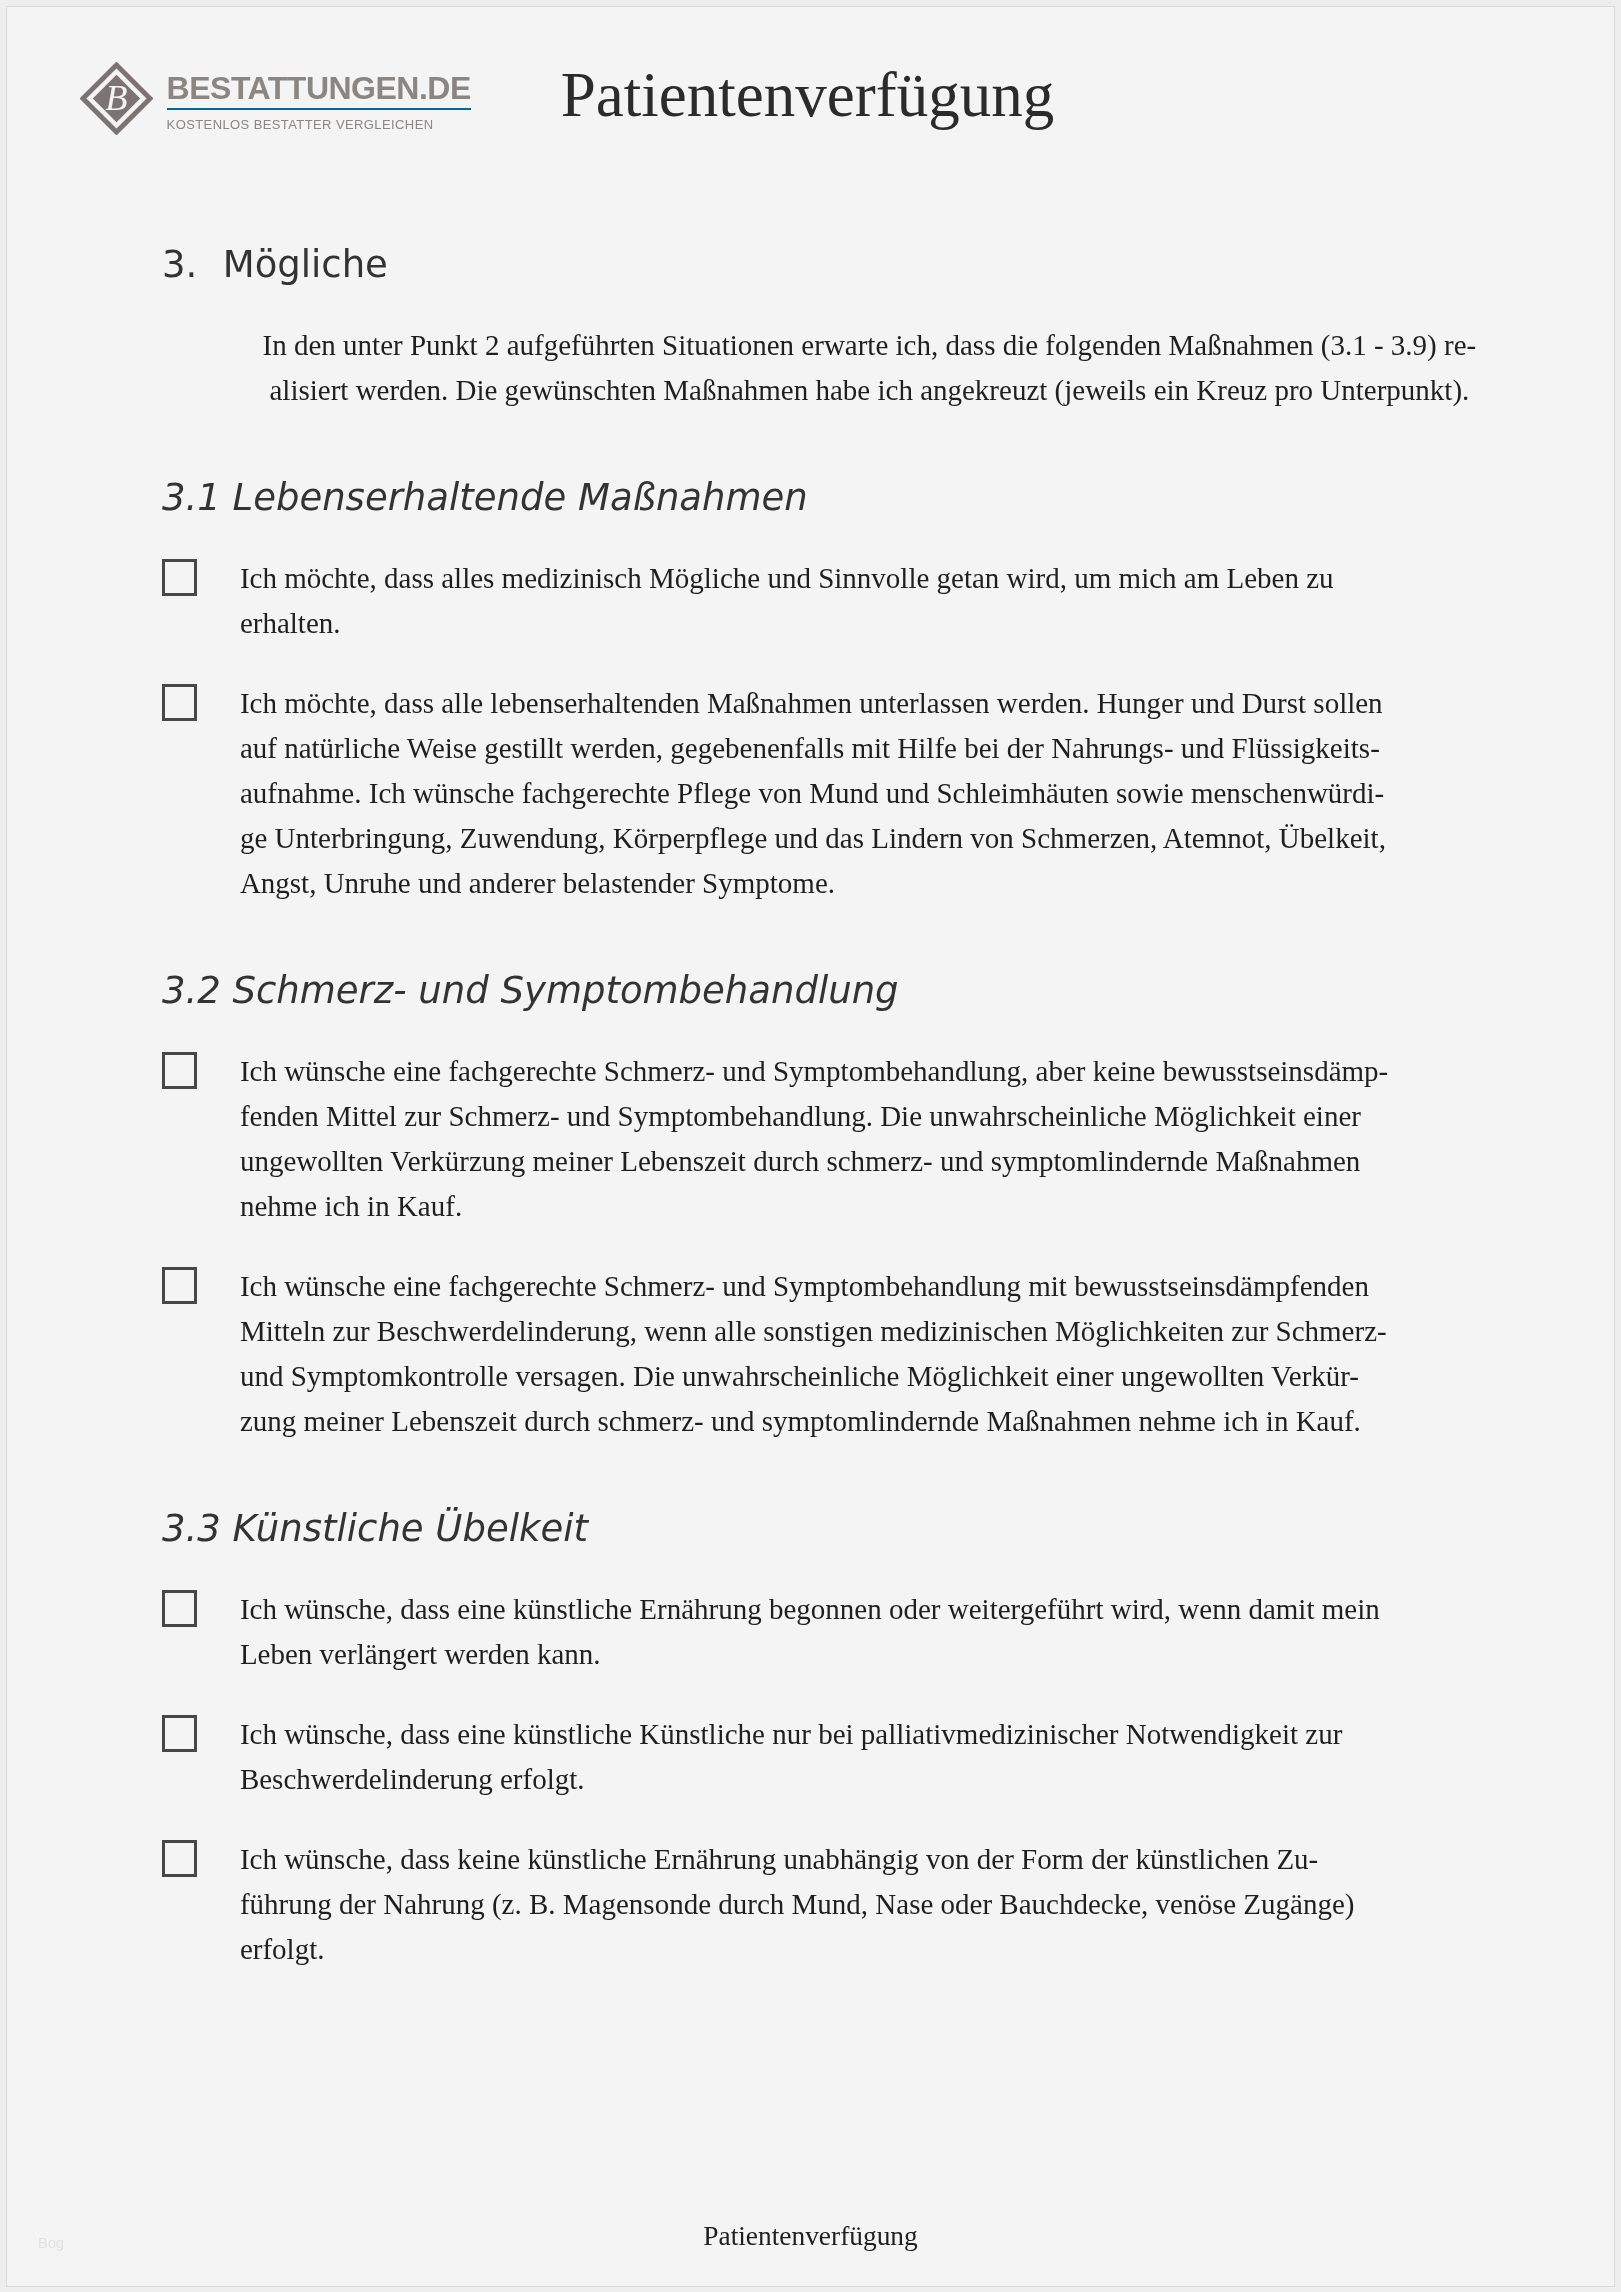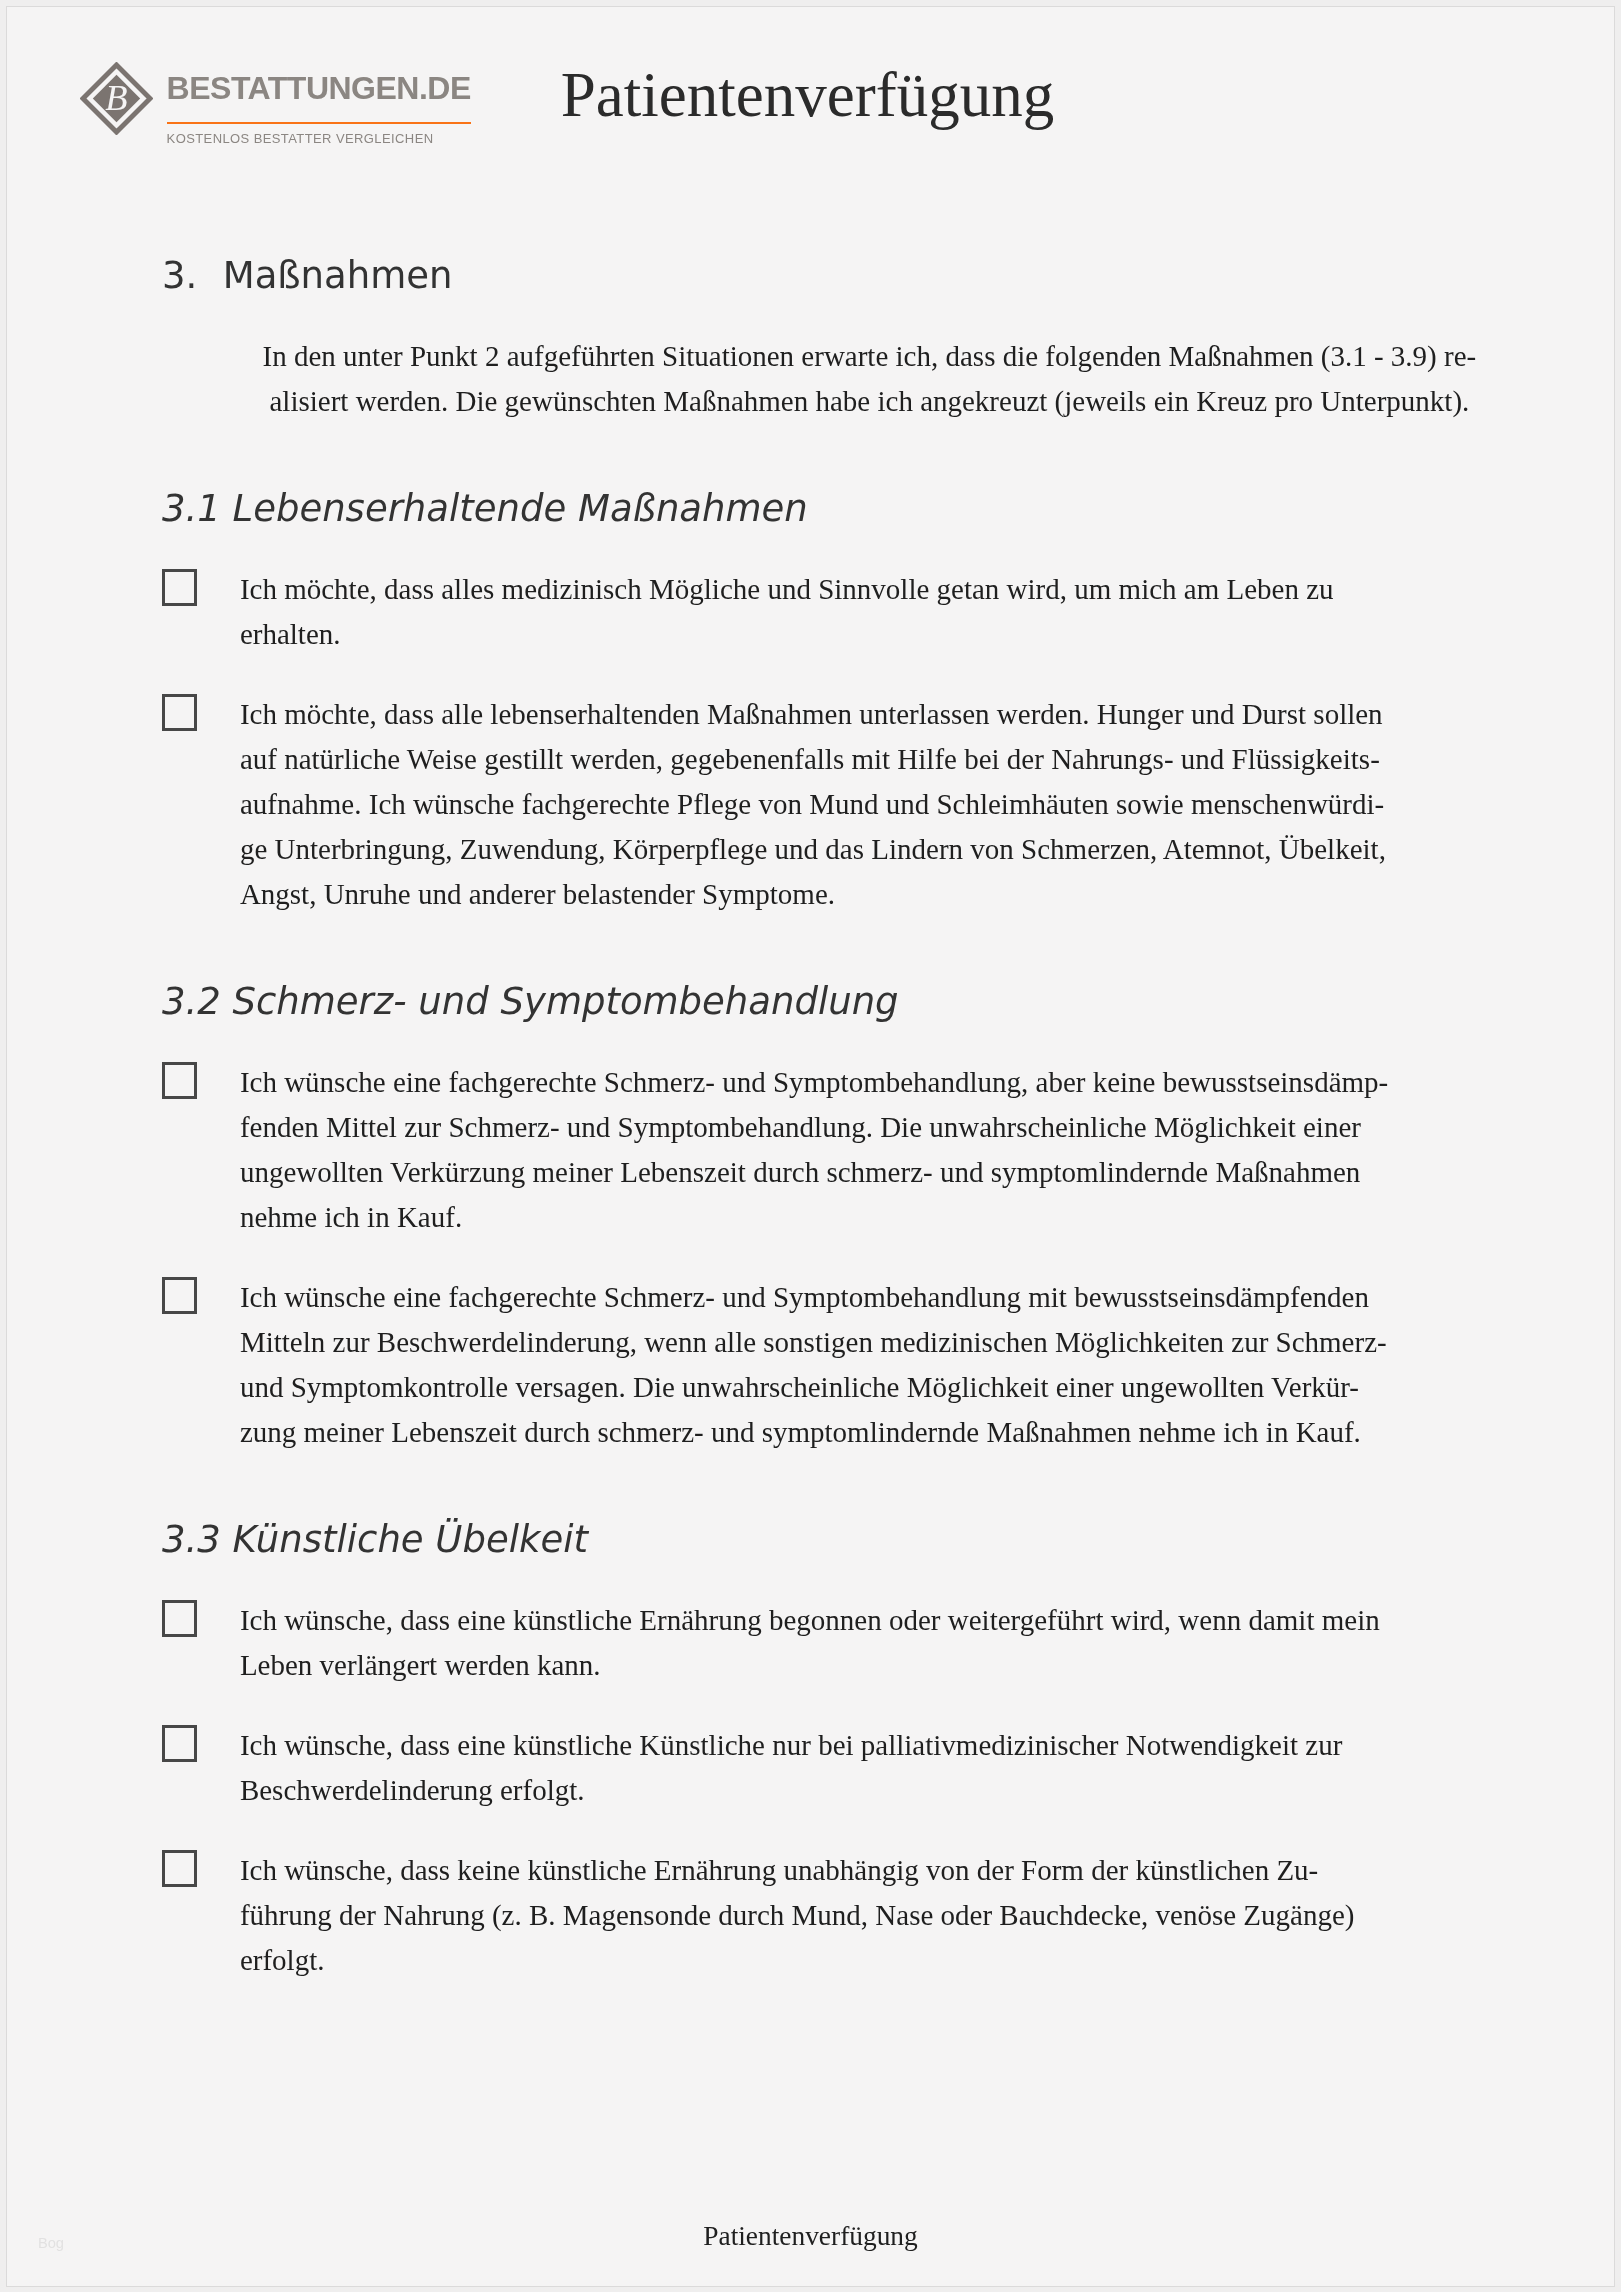--- a/index.html
+++ b/index.html
@@ -23,22 +23,22 @@
     margin: 55px 0 0 73px;
   }
   .logo { display: flex; align-items: flex-start; }
   .logo-diamond { width: 73px; height: 73px; flex: 0 0 auto; }
   .logo-text { margin-left: 13.7px; padding-top: 7.8px; }
   .brand {
     font-family: "Liberation Sans", sans-serif;
     font-size: 32px; font-weight: 700;
     letter-spacing: -0.5px;
     color: #8b8682;
-    padding-bottom: 15px;
-    border-bottom: 2px solid #f97316;
+    padding-bottom: 1px;
+    border-bottom: 2px solid #0369a1;
     transform-origin: left top;
   }
   .slogan {
     font-family: "Liberation Sans", sans-serif;
     font-size: 13px; font-weight: 400;
     letter-spacing: 0.4px;
     color: #8b8682;
     margin-top: 6.9px;
     white-space: nowrap;
   }
@@ -131,21 +131,21 @@
       <div class="logo-text">
         <div class="brand">BESTATTUNGEN.DE</div>
         <div class="slogan">KOSTENLOS BESTATTER VERGLEICHEN</div>
       </div>
     </div>
     <h1 class="doc-title">Patientenverfügung</h1>
   </div>
 
   <div class="content">
 
-    <h2 class="h-main"><span class="num">3.</span><span>Maßnahmen</span></h2>
+    <h2 class="h-main"><span class="num">3.</span><span>Mögliche</span></h2>
 
     <p class="intro">In den unter Punkt 2 aufgeführten Situationen erwarte ich, dass die folgenden Maßnahmen (3.1 - 3.9) re-
 alisiert werden. Die gewünschten Maßnahmen habe ich angekreuzt (jeweils ein Kreuz pro Unterpunkt).</p>
 
     <h3 class="h-sub"><span class="num">3.1</span><span>Lebenserhaltende Maßnahmen</span></h3>
 
     <div class="item">
       <span class="checkbox"></span>
       <p class="item-text">Ich möchte, dass alles medizinisch Mögliche und Sinnvolle getan wird, um mich am Leben zu
 erhalten.</p>

